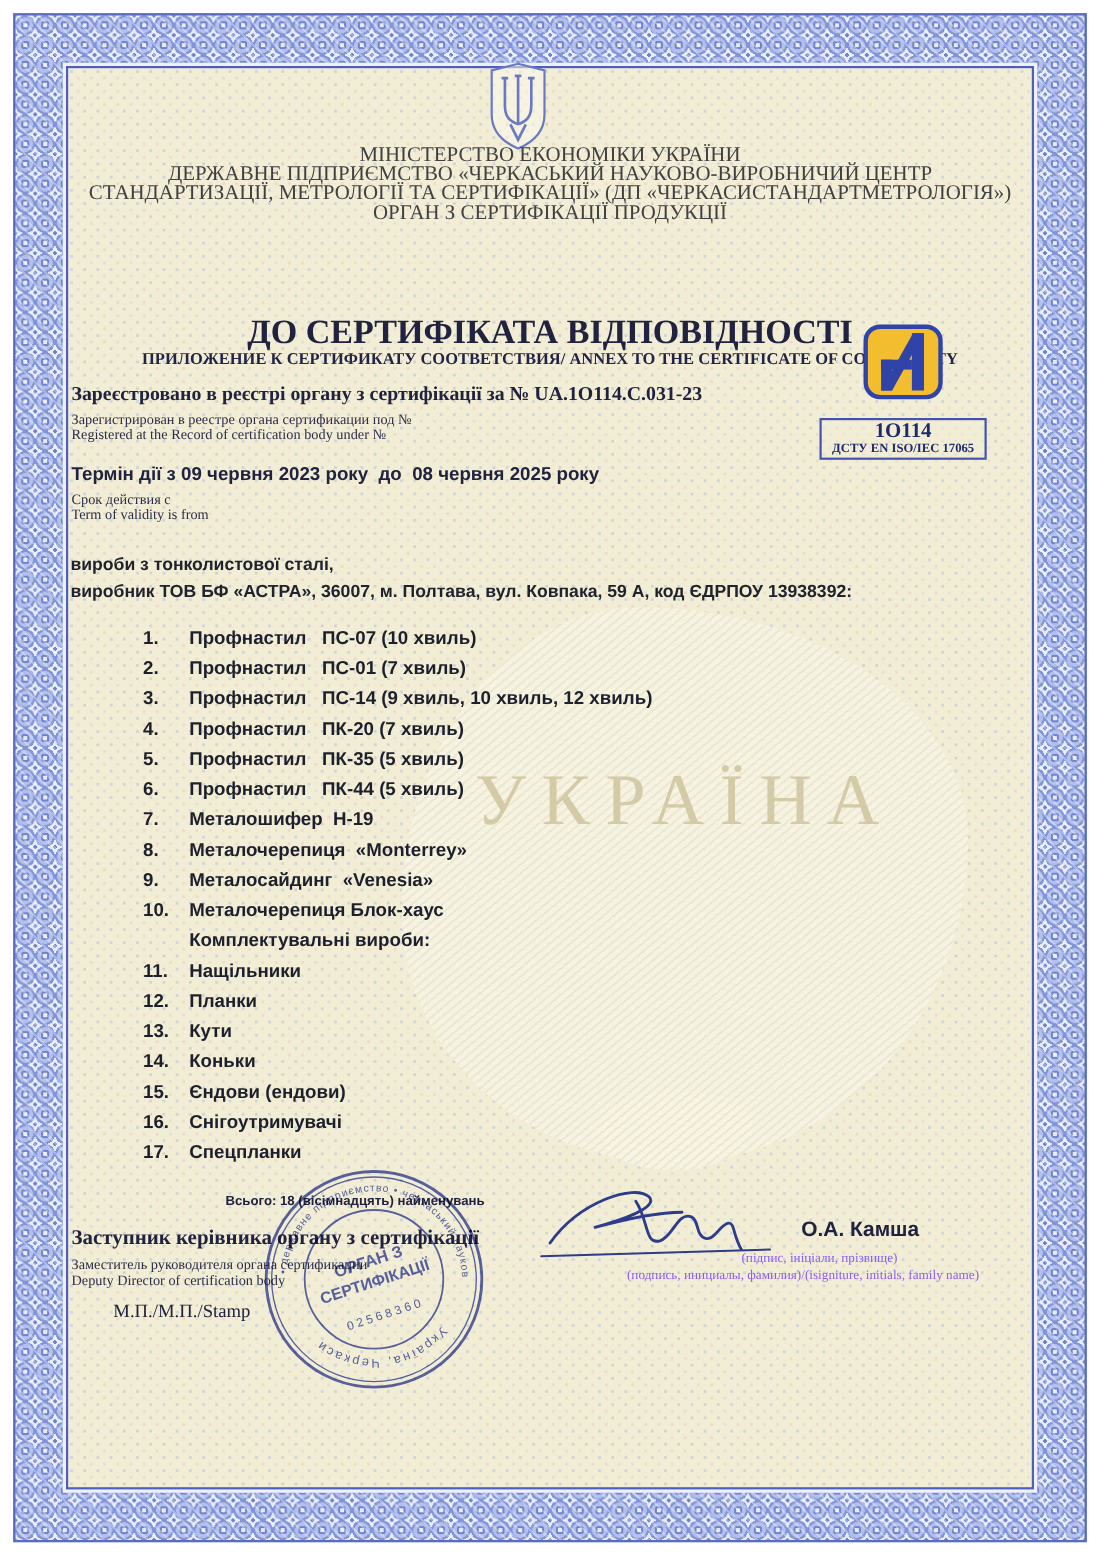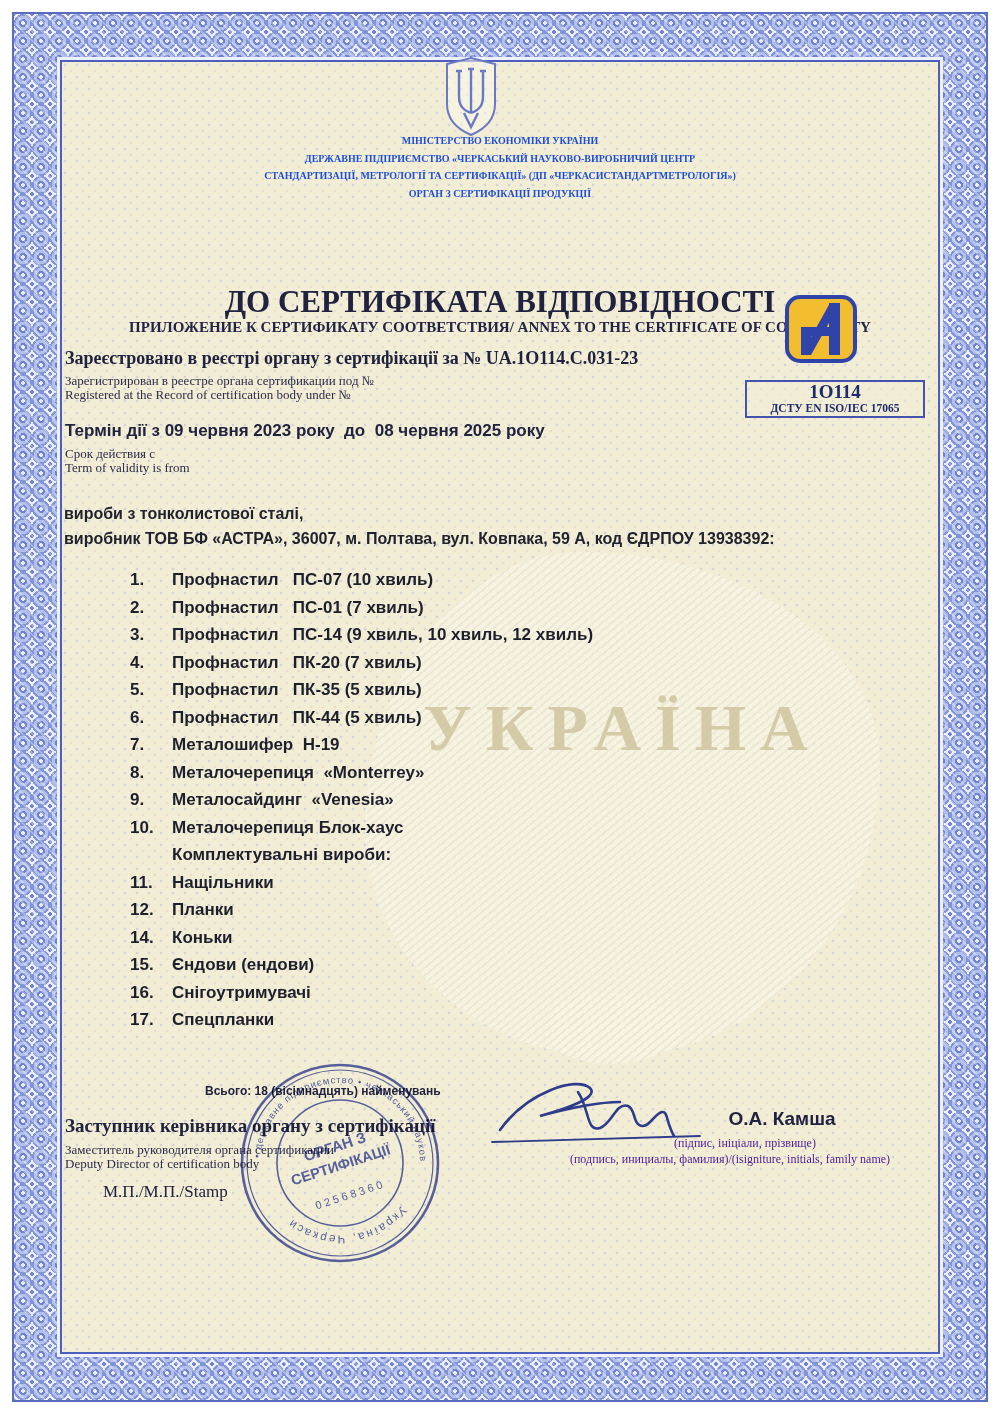--- a/index.html
+++ b/index.html
@@ -19,44 +19,44 @@
       radial-gradient(circle at 9px 9px, rgba(216,150,172,0.20) 1.2px, transparent 1.7px);
     background-size:12px 12px;}
   .content{position:absolute;inset:0;z-index:3;}
   .abs{position:absolute;}
   .center{text-align:center;width:100%;}
   
   .wm-blob{position:absolute;z-index:2;background:rgba(247,243,226,0.94);
     background-image:repeating-linear-gradient(-40deg, rgba(200,190,150,0.22) 0 2px, transparent 2px 6px);
     border-radius:42% 58% 52% 48% / 55% 42% 58% 45%;}
   .wm-text{position:absolute;width:100%;text-align:center;font-family:"Liberation Serif",serif;
-    font-weight:bold;font-size:66px;letter-spacing:14px;color:rgba(206,196,158,0.85);}
+    font-weight:normal;font-size:66px;letter-spacing:14px;color:rgba(206,196,158,0.85);}
   
-  .org-lines{font-weight:bold;font-size:10px;line-height:17.5px;color:#1d4ed8;}
+  .org-lines{font-weight:normal;font-size:19px;line-height:17.5px;color:#404040;}
   .title-main{font-weight:bold;font-size:30px;letter-spacing:1px;}
   .title-sub{font-weight:bold;font-size:31px;}
   .title-tri{font-weight:bold;font-size:15px;color:#232445;}
   .reg-ua{font-weight:bold;font-size:18px;}
   .small-serif{font-size:13px;line-height:14.5px;color:#2a2c4a;}
   .term-ua{font-family:"Liberation Sans",sans-serif;font-weight:bold;font-size:17px;white-space:pre;}
   .manuf{font-family:"Liberation Sans",sans-serif;font-weight:bold;font-size:16px;color:#20222e;}
   
   .list{position:absolute;left:130px;top:570px;width:720px;font-family:"Liberation Sans",sans-serif;}
   .row{height:27.5px;font-weight:bold;font-size:17px;color:#1d1f2c;white-space:pre;}
   .row .num{display:inline-block;width:42px;}
   .row.subhead .num{visibility:hidden;}
   .total{font-family:"Liberation Sans",sans-serif;font-weight:bold;font-size:12px;}
   .sig-title{font-weight:bold;font-size:19px;}
   .mp{font-size:17px;}
   .name{font-family:"Liberation Sans",sans-serif;font-weight:bold;font-size:19px;text-align:center;}
-  .cap{font-size:12px;color:#4c1d95;text-align:center;}
+  .cap{font-size:12px;color:#8b5cf6;text-align:center;}
   
   .mark-box{position:absolute;left:785px;top:295px;width:72px;height:68px;background:#f2bd2e;
     border:4px solid #2f43a8;border-radius:15px;box-sizing:border-box;z-index:4;}
-  .code-box{position:absolute;left:745px;top:380px;width:180px;height:38px;border:2px solid #4353ae;
+  .code-box{position:absolute;left:745px;top:380px;width:152px;height:38px;border:2px solid #4353ae;
     box-sizing:border-box;text-align:center;z-index:4;background:rgba(242,237,213,0.6);}
   .code-main{font-weight:bold;font-size:19px;line-height:20px;color:#1d2a6e;}
   .code-std{font-weight:bold;font-size:11.5px;line-height:13px;color:#1d2a6e;}
   .ink{z-index:5;mix-blend-mode:multiply;}
 </style>
 </head>
 <body>
 
 <div class="page">
   <div class="frame-band"></div>
@@ -108,20 +108,21 @@
         <div class="row"><span class="num">4.</span><span class="txt">Профнастил   ПК-20 (7 хвиль)</span></div>
         <div class="row"><span class="num">5.</span><span class="txt">Профнастил   ПК-35 (5 хвиль)</span></div>
         <div class="row"><span class="num">6.</span><span class="txt">Профнастил   ПК-44 (5 хвиль)</span></div>
         <div class="row"><span class="num">7.</span><span class="txt">Металошифер  Н-19</span></div>
         <div class="row"><span class="num">8.</span><span class="txt">Металочерепиця  «Monterrey»</span></div>
         <div class="row"><span class="num">9.</span><span class="txt">Металосайдинг  «Venesia»</span></div>
         <div class="row"><span class="num">10.</span><span class="txt">Металочерепиця Блок-хаус</span></div>
         <div class="row subhead"><span class="num">.</span><span class="txt">Комплектувальні вироби:</span></div>
         <div class="row"><span class="num">11.</span><span class="txt">Нащільники</span></div>
         <div class="row"><span class="num">12.</span><span class="txt">Планки</span></div>
+        <div class="row"><span class="num">13.</span><span class="txt">Кути</span></div>
         <div class="row"><span class="num">14.</span><span class="txt">Коньки</span></div>
         <div class="row"><span class="num">15.</span><span class="txt">Єндови (ендови)</span></div>
         <div class="row"><span class="num">16.</span><span class="txt">Снігоутримувачі</span></div>
         <div class="row"><span class="num">17.</span><span class="txt">Спецпланки</span></div>
       </div>
 
     <div class="abs total" style="left:205px;top:1084px;">Всього: 18 (вісімнадцять) найменувань</div>
 
     <div class="abs sig-title" style="left:65px;top:1115px;">Заступник керівника органу з сертифікації</div>
     <div class="abs small-serif" style="left:65px;top:1143px;">Заместитель руководителя органа сертификации</div>

